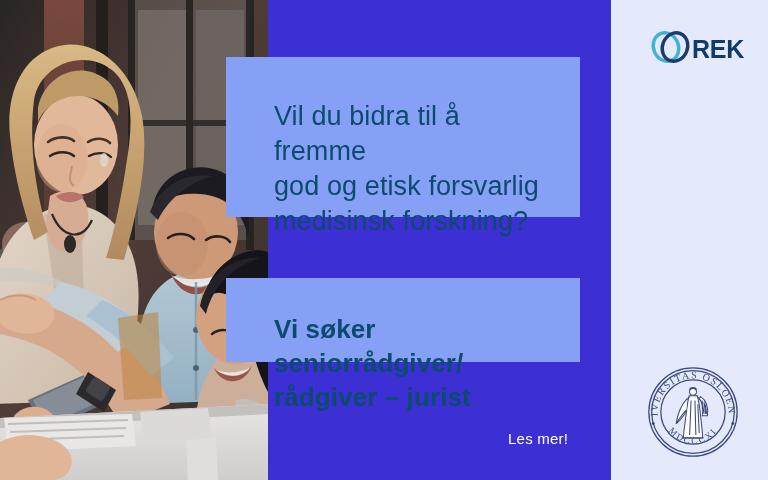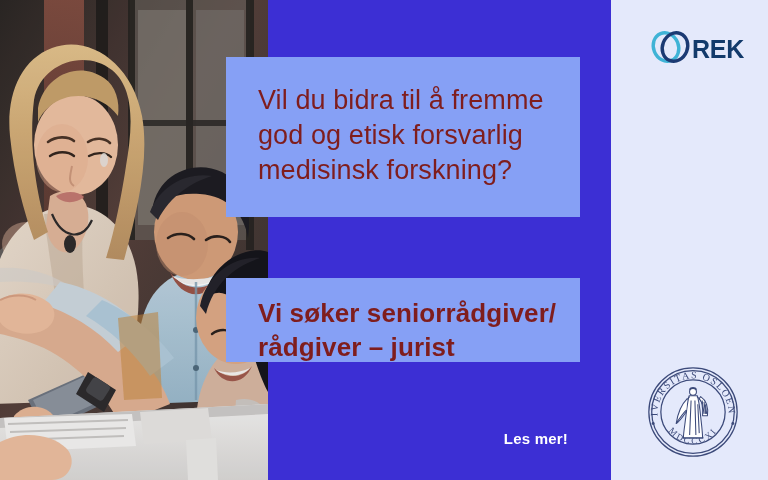--- a/index.html
+++ b/index.html
@@ -62,44 +62,44 @@
     padding: 26px 22px 0 32px;
   }
   #box-position {
     left: 226px;
     top: 278px;
     width: 354px;
     height: 84px;
     padding: 18px 22px 0 32px;
   }
   .headline-text {
-    color: #7f1d1d;
+    color: #0c4a6e;
     font-size: 27px;
     line-height: 35px;
     font-weight: 400;
     letter-spacing: 0.1px;
-    margin: 0;
+    margin: 16px;
     white-space: pre-line;
   }
   .headline-text.bold {
     font-weight: bold;
     font-size: 26px;
     line-height: 34px;
   }
 
   
   .cta {
     position: absolute;
     left: 380px;
     top: 430px;
     width: 188px;
     text-align: right;
     color: #ffffff;
     font-size: 15px;
-    font-weight: bold;
+    font-weight: normal;
     letter-spacing: 0.2px;
   }
 
   
   .rek-logo {
     position: absolute;
     left: 650px;
     top: 26px;
     width: 90px;
     height: 46px;

